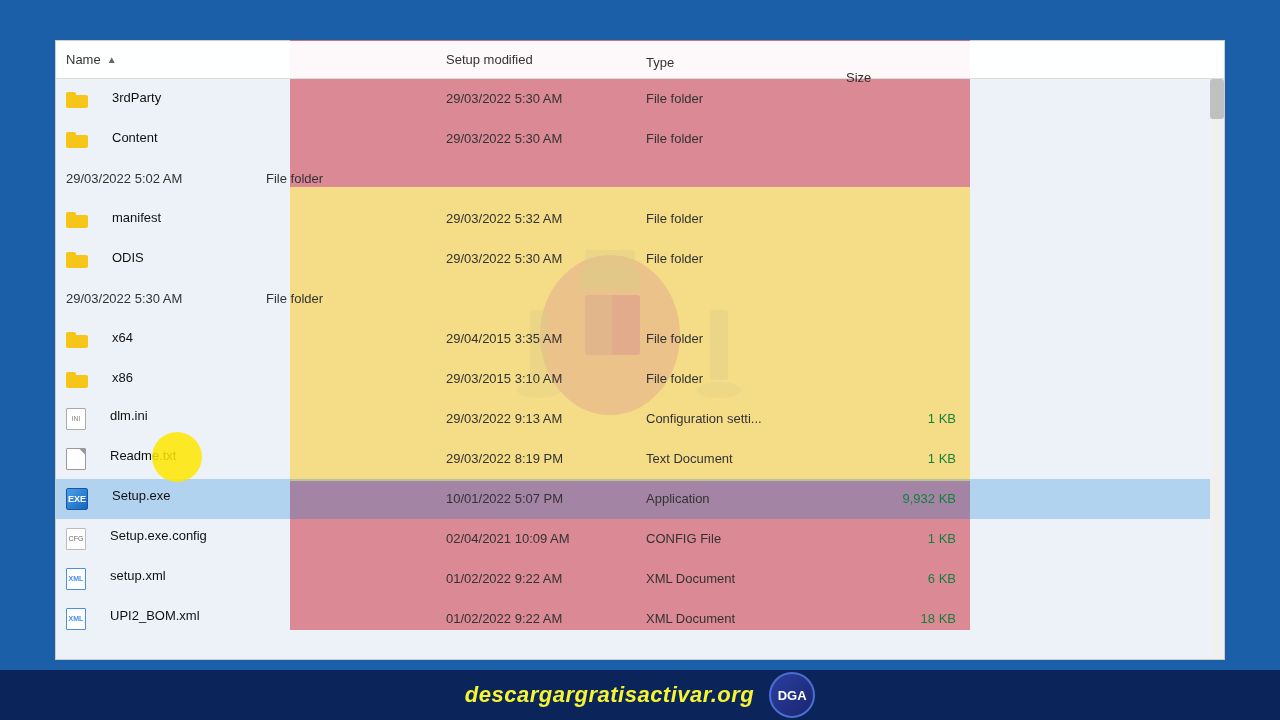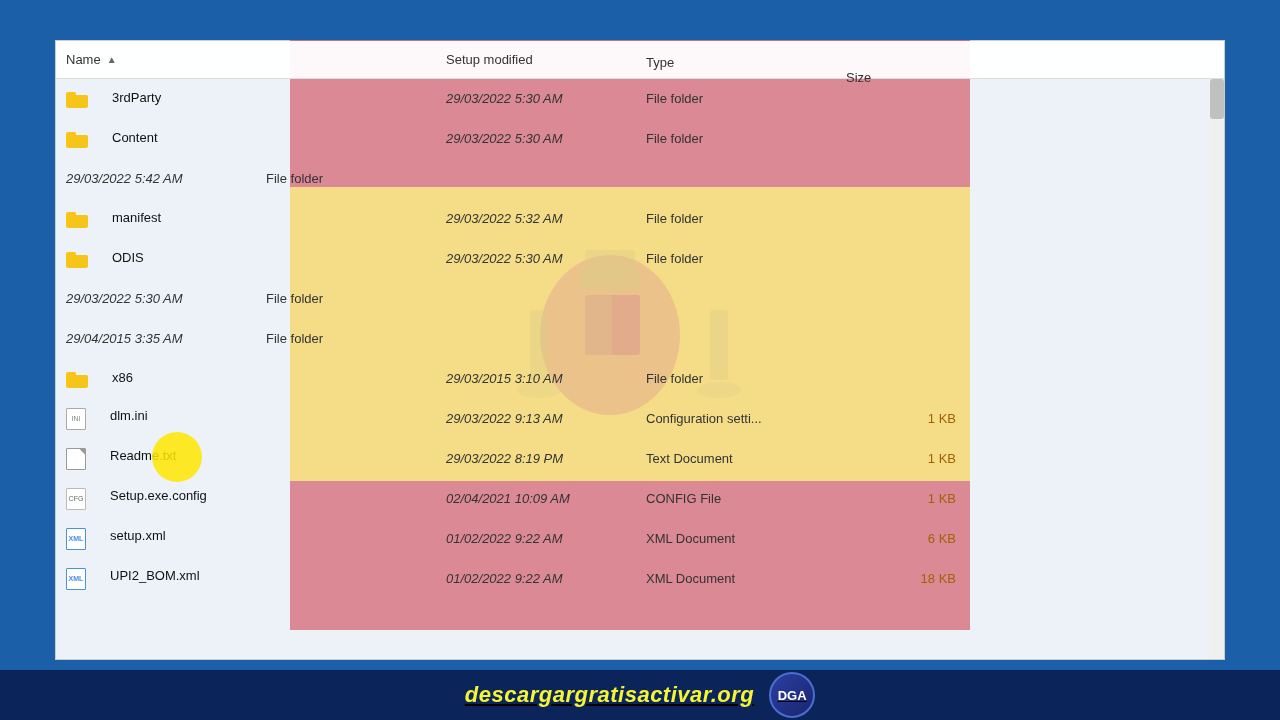--- a/index.html
+++ b/index.html
@@ -110,33 +110,32 @@
       display: flex;
       gap: 24px;
       font-size: 13px;
       color: #111;
     }
 
     .file-date-cell {
       width: 200px;
       font-size: 13px;
       color: #333;
-      font-style: italic;
     }
 
     .file-type-cell {
       width: 200px;
       font-size: 13px;
       color: #333;
     }
 
     .file-size-cell {
       width: 120px;
       font-size: 13px;
-      color: #a16207;
+      color: #15803d;
       text-align: right;
       padding-right: 10px;
     }
 
     
     .icon-folder {
       width: 22px;
       height: 18px;
       position: relative;
       flex-shrink: 0;
@@ -245,21 +244,20 @@
       bottom: 0;
       left: 0;
       width: 1280px;
       height: 50px;
       background: rgba(10, 30, 80, 0.9);
       display: flex;
       align-items: center;
       justify-content: center;
       gap: 15px;
       z-index: 100;
-      text-decoration: underline;
     }
 
     .bottom-url {
       font-size: 22px;
       font-weight: bold;
       color: #f5f533;
       font-style: italic;
       letter-spacing: 0.5px;
     }
 
@@ -326,21 +324,21 @@
       <div class="file-row">
     <div class="file-name-cell">
       <div class="icon-folder"></div>
       <span>Content</span>
     </div>
     <div class="file-date-cell">29/03/2022 5:30 AM</div>
     <div class="file-type-cell">File folder</div>
     <div class="file-size-cell"></div>
   </div>
       <div class="file-row">
-    <div class="file-date-cell">29/03/2022 5:42 AM</div>
+    <div class="file-date-cell">29/03/2022 5:02 AM</div>
     <div class="file-type-cell">File folder</div>
     <div class="file-size-cell"></div>
   </div>
       <div class="file-row">
     <div class="file-name-cell">
       <div class="icon-folder"></div>
       <span>manifest</span>
     </div>
     <div class="file-date-cell">29/03/2022 5:32 AM</div>
     <div class="file-type-cell">File folder</div>
@@ -354,20 +352,24 @@
     <div class="file-date-cell">29/03/2022 5:30 AM</div>
     <div class="file-type-cell">File folder</div>
     <div class="file-size-cell"></div>
   </div>
       <div class="file-row">
     <div class="file-date-cell">29/03/2022 5:30 AM</div>
     <div class="file-type-cell">File folder</div>
     <div class="file-size-cell"></div>
   </div>
       <div class="file-row">
+    <div class="file-name-cell">
+      <div class="icon-folder"></div>
+      <span>x64</span>
+    </div>
     <div class="file-date-cell">29/04/2015 3:35 AM</div>
     <div class="file-type-cell">File folder</div>
     <div class="file-size-cell"></div>
   </div>
       <div class="file-row">
     <div class="file-name-cell">
       <div class="icon-folder"></div>
       <span>x86</span>
     </div>
     <div class="file-date-cell">29/03/2015 3:10 AM</div>
@@ -384,20 +386,29 @@
     <div class="file-size-cell">1 KB</div>
   </div>
       <div class="file-row">
     <div class="file-name-cell">
       <div class="icon-file"></div>
       <span>Readme.txt</span>
     </div>
     <div class="file-date-cell">29/03/2022 8:19 PM</div>
     <div class="file-type-cell">Text Document</div>
     <div class="file-size-cell">1 KB</div>
+  </div>
+      <div class="file-row selected">
+    <div class="file-name-cell">
+      <div class="icon-exe" style="display:flex;align-items:center;justify-content:center;font-size:9px;color:white;font-weight:bold;">EXE</div>
+      <span>Setup.exe</span>
+    </div>
+    <div class="file-date-cell">10/01/2022 5:07 PM</div>
+    <div class="file-type-cell">Application</div>
+    <div class="file-size-cell">9,932 KB</div>
   </div>
       <div class="file-row">
     <div class="file-name-cell">
       <div class="icon-config" style="display:flex;align-items:center;justify-content:center;font-size:7px;color:#666;">CFG</div>
       <span>Setup.exe.config</span>
     </div>
     <div class="file-date-cell">02/04/2021 10:09 AM</div>
     <div class="file-type-cell">CONFIG File</div>
     <div class="file-size-cell">1 KB</div>
   </div>

